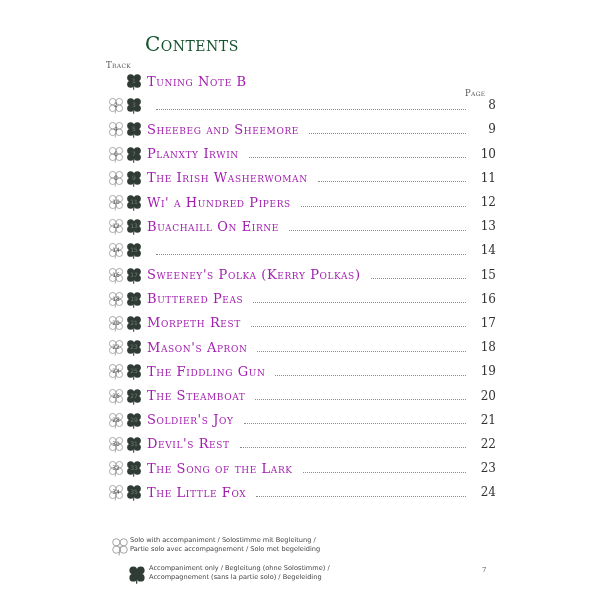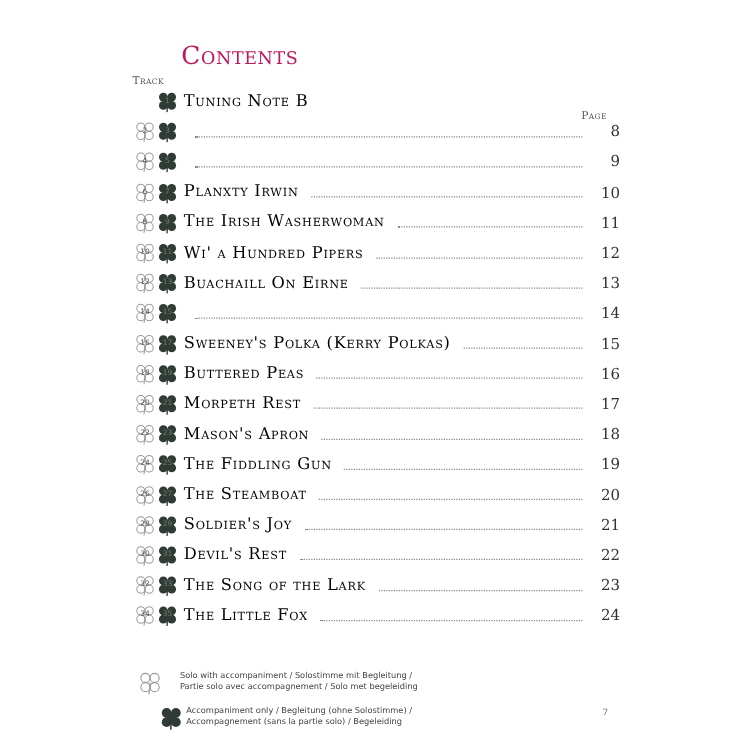--- a/index.html
+++ b/index.html
@@ -2,21 +2,21 @@
 <html><head>
   <meta charset="utf-8">
   <style>
     html, body { margin: 0; padding: 0; }
     body {
       width: 600px; height: 600px; background: #ffffff; position: relative; overflow: hidden;
       font-family: "DejaVu Serif", "Liberation Serif", serif; color: #2a2a2a;
     }
     .page-title {
       position: absolute; left: 145px; top: 32px;
-      font-size: 20px; font-variant: small-caps; letter-spacing: 0.5px; color: #be185d;
+      font-size: 20px; font-variant: small-caps; letter-spacing: 0.5px; color: #14532d;
     }
     .col-track {
       position: absolute; left: 106px; top: 60px; font-size: 8.5px; font-variant: small-caps; color: #555;
       letter-spacing: 0.3px;
       text-align: right;
     }
     .col-page {
       position: absolute; left: 465px; top: 60px; font-size: 8.5px; font-variant: small-caps; color: #555;
       letter-spacing: 0.3px;
       margin-top: 28px;
@@ -30,37 +30,36 @@
     .clover.outline { left: 1px; }
     .clover.filled { left: 19px; }
     .clover svg { width: 18px; height: 18px; display: block; }
     .clover .num {
       position: absolute; left: 0; top: 5px; width: 18px; text-align: center;
       font-family: "DejaVu Sans", sans-serif; font-size: 6px; line-height: 8px;
     }
     .clover.outline .num { color: #555; }
     .clover.filled .num { color: #6d7a72; }
     .title {
-      font-size: 13px; font-variant: small-caps; letter-spacing: 0.6px; color: #000000;
+      font-size: 13px; font-variant: small-caps; letter-spacing: 0.6px; color: #a21caf;
       white-space: nowrap; margin-left: 1px;
     }
     .leader {
       flex: 1 1 auto; margin: 0 8px 0 10px; height: 1px; align-self: center; margin-top: 7px;
       border-bottom: 1px dotted #8a8a8a;
     }
     .pg {
       width: 22px; text-align: right; font-size: 12px; color: #333; flex: 0 0 22px;
     }
     .legend { position: absolute; left: 110px; top: 536px; }
     .legend-row { display: flex; align-items: flex-start; margin-bottom: 8px; }
     .legend-row .lg-icon { width: 20px; height: 20px; }
     .legend-row .lg-icon svg { width: 20px; height: 20px; display: block; }
     .legend-text {
       font-family: "DejaVu Sans", sans-serif; font-size: 6.6px; line-height: 8.6px; color: #444;
-      margin-left: 14px;
     }
     .legend-row.acc { margin-left: 17px; }
     .legend-row.acc .legend-text { margin-left: 2px; }
     .page-number {
       position: absolute; left: 482px; top: 566px; font-size: 7px; color: #555;
       font-family: "DejaVu Serif", serif;
     }
   </style>
 </head>
 <body>
@@ -145,20 +144,21 @@
               <circle cx="13.7" cy="6.3" r="3.9"></circle>
           <circle cx="6.3" cy="13.7" r="3.9"></circle>
               <circle cx="13.7" cy="13.7" r="3.9"></circle>
           <rect x="6" y="6" width="8" height="8"></rect>
           <path d="M9.4 12 L10.6 12 L10.2 19.8 L9 19.8 Z"></path>
             </g>
           </svg>
         <span class="num">5</span>
       </div>
     </div>
+    <span class="title">Sheebeg and Sheemore</span>
     <span class="leader"></span>
     <span class="pg">9</span>
   </div>
 
   <div class="row">
     <div class="clovers">
       <div class="clover outline">
         <svg viewBox="0 0 20 20">
             <g fill="none" stroke="#9a9a9a" stroke-width="0.9">
           <circle cx="6.3" cy="6.3" r="3.6"></circle>

